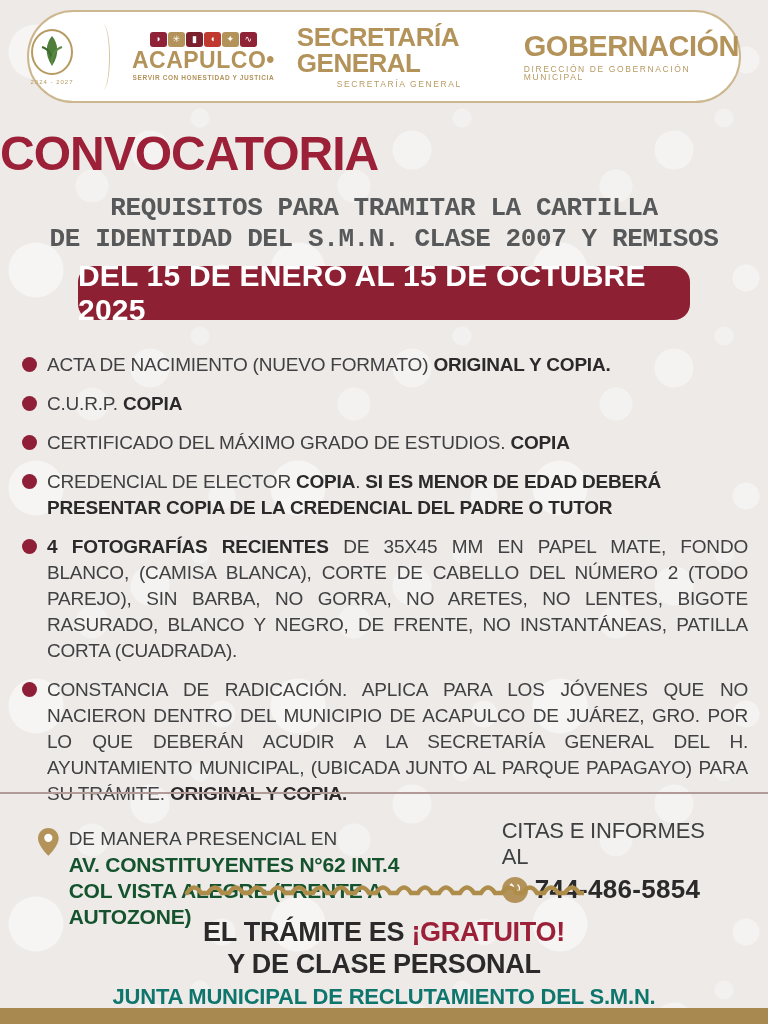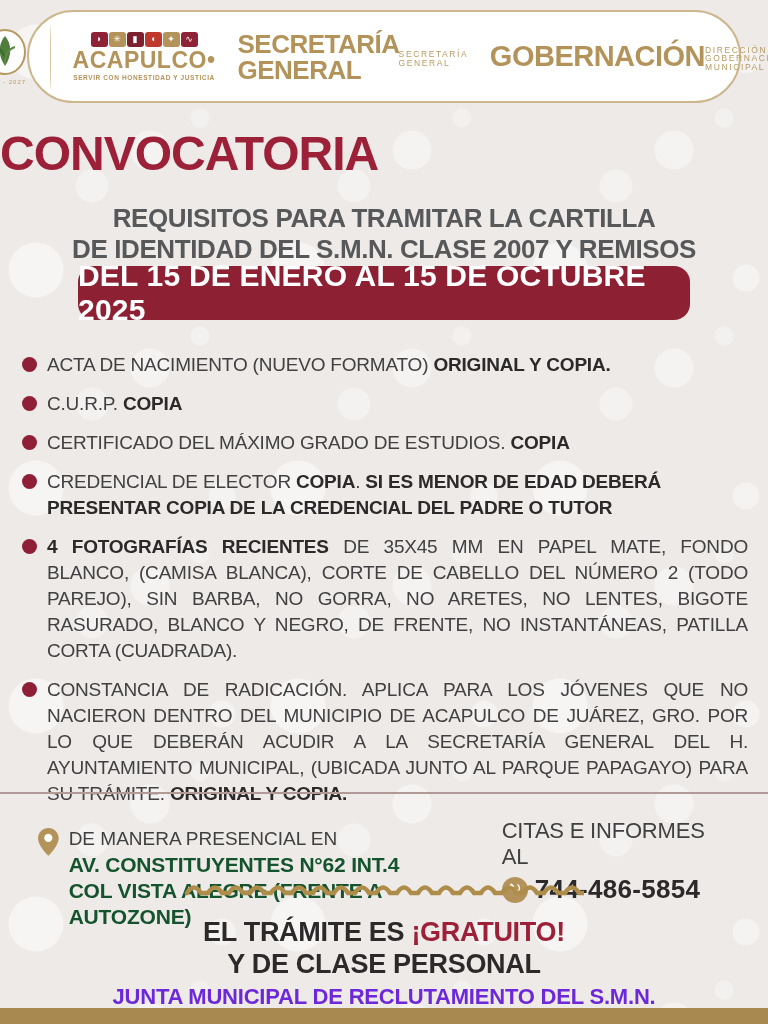--- a/index.html
+++ b/index.html
@@ -29,36 +29,36 @@
   .seal-years { font-size:6px; color:#b79a62; letter-spacing:1px; margin-top:1px; }
   .hdr-sep { width:18px; height:64px; border-right:1.5px solid #d8c49c; border-radius:50%; }
   .acapulco { display:flex; flex-direction:column; align-items:center; line-height:1; }
   .mosaic { display:flex; gap:1px; margin-bottom:2px; }
   .mosaic span {
     width:17px; height:15px; border-radius:3px; color:#fff; font-size:9px;
     display:flex; align-items:center; justify-content:center; overflow:hidden;
   }
   .acapulco-name { font-size:23px; font-weight:bold; color:#b3935a; letter-spacing:.5px; }
   .acapulco-slogan { font-size:6.5px; font-weight:bold; color:#b3935a; letter-spacing:.6px; margin-top:3px; }
-  .hdr-block { display:flex; flex-direction:row; align-items:center; line-height:1; }
+  .hdr-block { display:flex; flex-direction:column; align-items:center; line-height:1; }
   .hdr-big { font-weight:bold; color:#b3935a; letter-spacing:-.5px; }
   .secretaria .hdr-big { font-size:26px; }
   .gobernacion .hdr-big { font-size:29px; }
   .hdr-small { font-size:8.5px; color:#b79a62; letter-spacing:1.6px; margin-top:4px; }
 
   
   .page-title {
     position:absolute; top:126px; left:0; width:100%;
     text-align:left; font-size:48px; font-weight:bold; letter-spacing:-1px;
     color:#9b2038;
   }
   .page-subtitle {
-    position:absolute; top:203px; left:0; width:100%;
+    position:absolute; top:193px; left:0; width:100%;
     text-align:center; font-size:26px; font-weight:bold; line-height:31px;
-    color:#57585a; letter-spacing:-.4px;
+    color:#57585a; letter-spacing:-.4px;font-family:Liberation Mono, monospace;
   }
   .date-banner {
     position:absolute; top:266px; left:78px; width:612px; height:54px;
     background:#8d2133; color:#fff; font-size:30px; font-weight:bold;
     display:flex; align-items:center; justify-content:center; letter-spacing:.2px;border-radius:16px;
   }
 
   
   .req-list { position:absolute; top:352px; left:22px; right:20px; }
   .req-item { display:flex; margin-bottom:13px; }
@@ -85,21 +85,21 @@
   .citas-label { font-size:22px; color:#3f4041; letter-spacing:-.2px; }
   .phone-row { display:flex; align-items:center; gap:7px; margin-top:4px; }
   .phone-number { font-size:26px; font-weight:bold; color:#2b292a; letter-spacing:.3px; }
 
   .wave-wrap { position:absolute; top:882px; left:0; width:100%; text-align:center; }
 
   .gratuito { position:absolute; top:916px; left:0; width:100%; text-align:center;
     font-size:27px; font-weight:bold; color:#2b292a; line-height:32px; letter-spacing:-.3px; }
   .gratuito .hl { color:#9b2038; }
   .junta { position:absolute; top:984px; left:0; width:100%; text-align:center;
-    font-size:22px; font-weight:bold; color:#6d28d9; letter-spacing:-.2px; }
+    font-size:22px; font-weight:bold; color:#0f766e; letter-spacing:-.2px; }
   .gold-bar { position:absolute; bottom:0; left:0; width:100%; height:16px; background:#a8894f; }
 </style>
 </head>
 <body>
 
 <div class="poster">
 
   <div class="header-card">
     <div class="seal">
       <svg width="46" height="50" viewBox="0 0 46 50">

